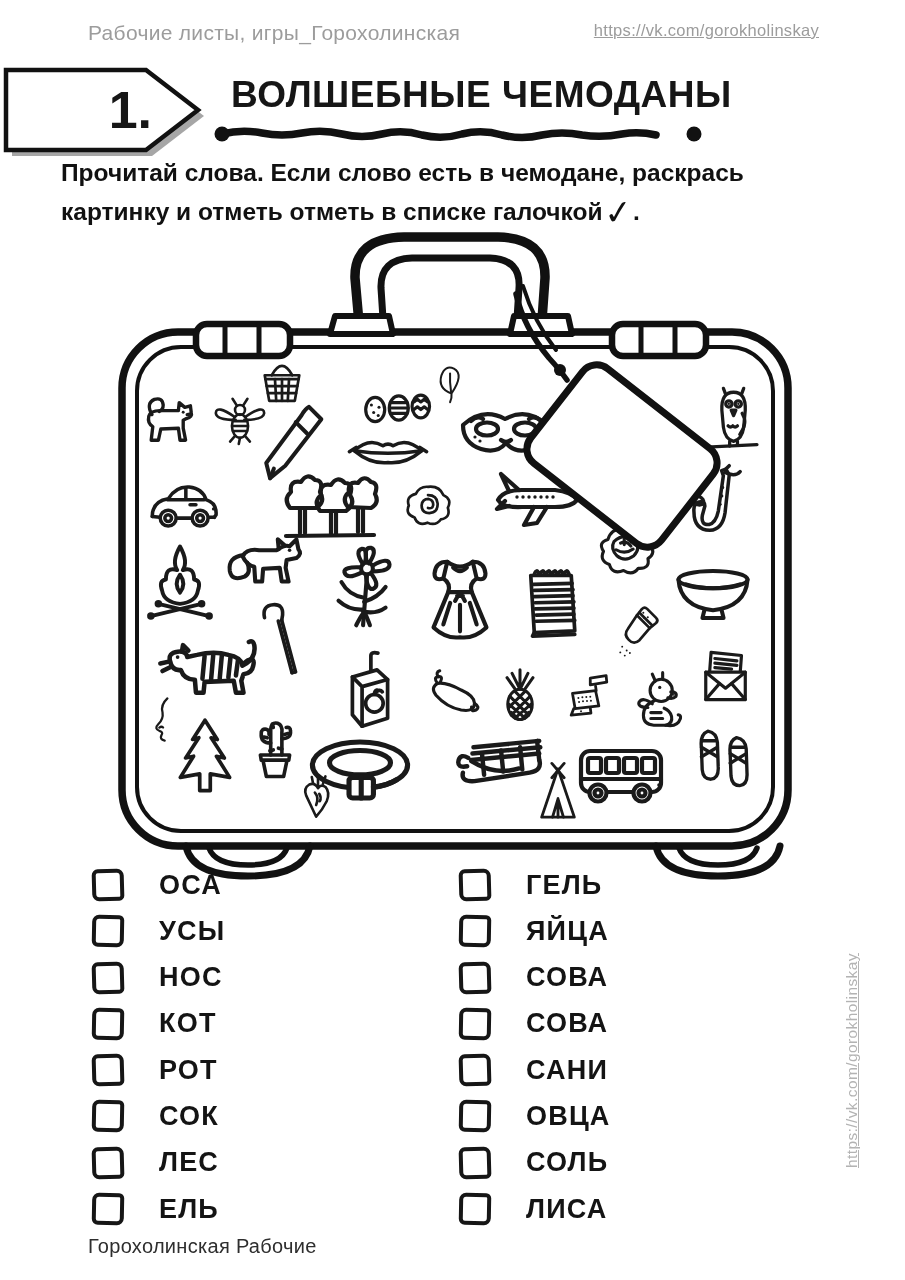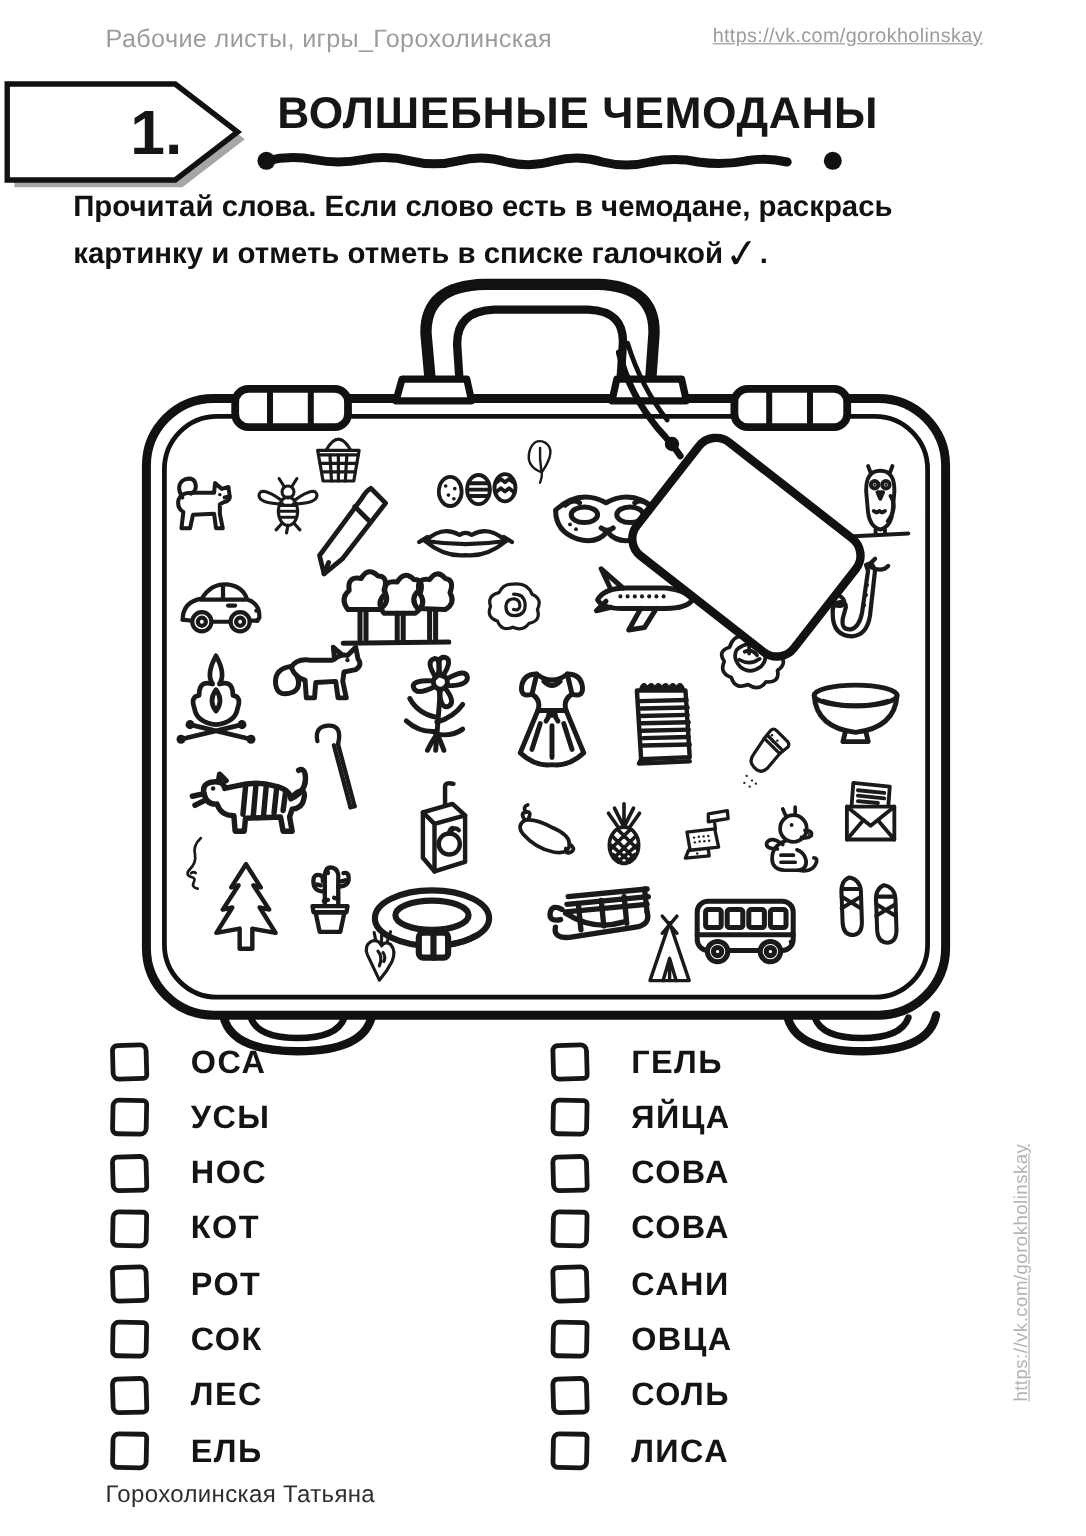--- a/index.html
+++ b/index.html
@@ -470,13 +470,13 @@
       <span class="wbox"></span>
       <span class="wlabel">СОЛЬ</span>
     </div>
     <div class="word-row">
       <span class="wbox"></span>
       <span class="wlabel">ЛИСА</span>
     </div>
   </div>
 
 <div class="abs vlink">https://vk.com/gorokholinskay</div>
-<div class="abs footer">Горохолинская Татьяна</div>
+<div class="abs footer">Горохолинская Рабочие</div>
 
 </body></html>

